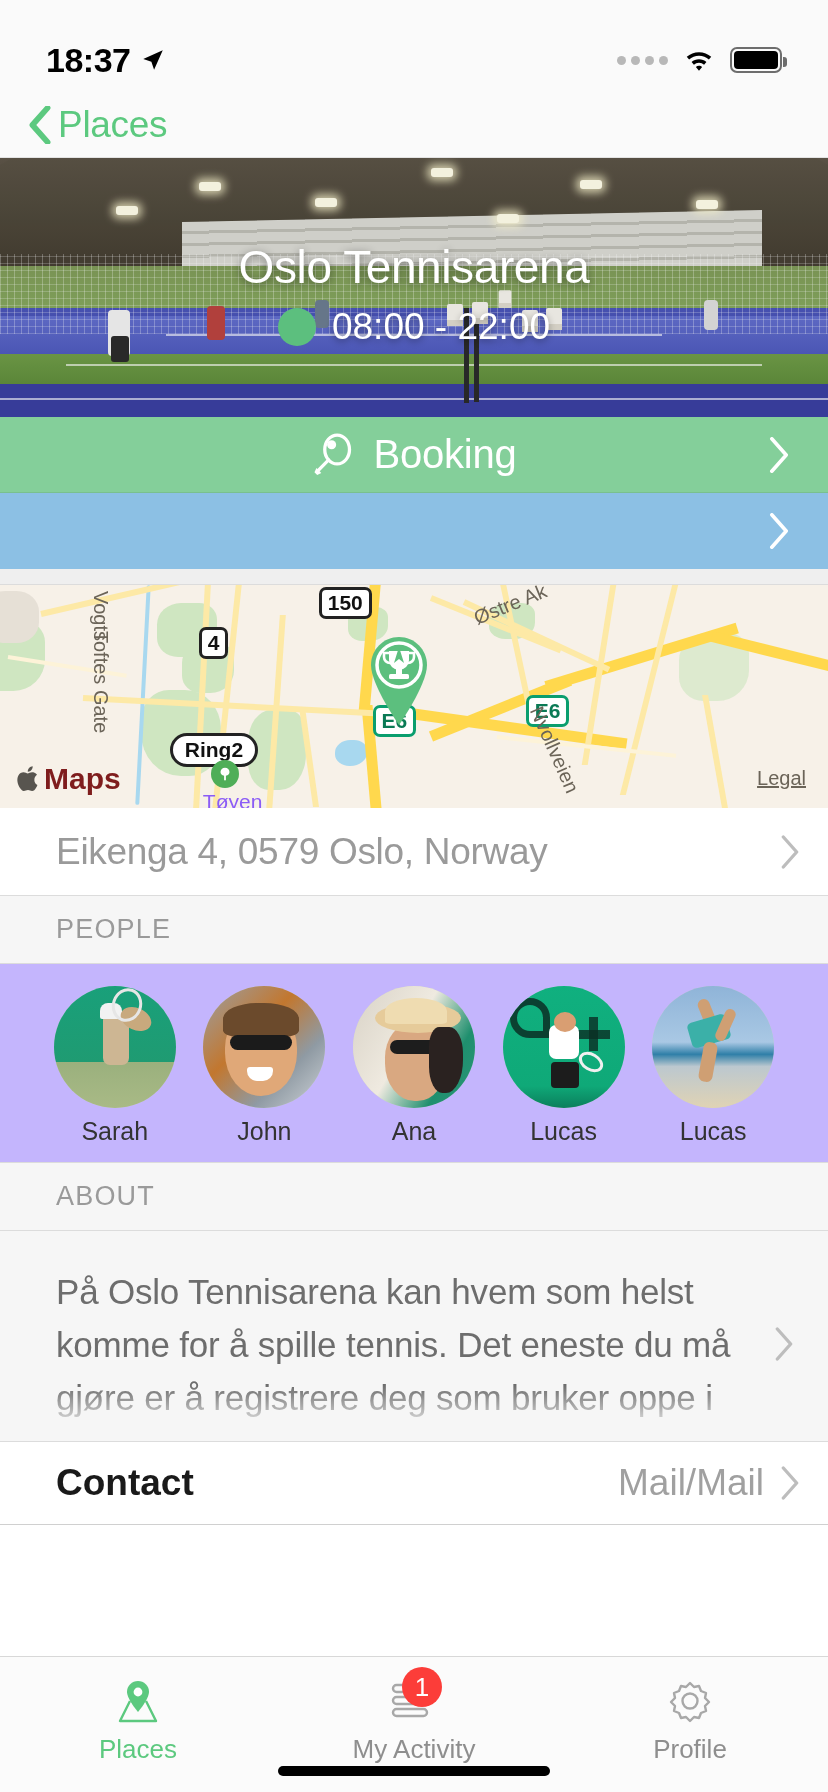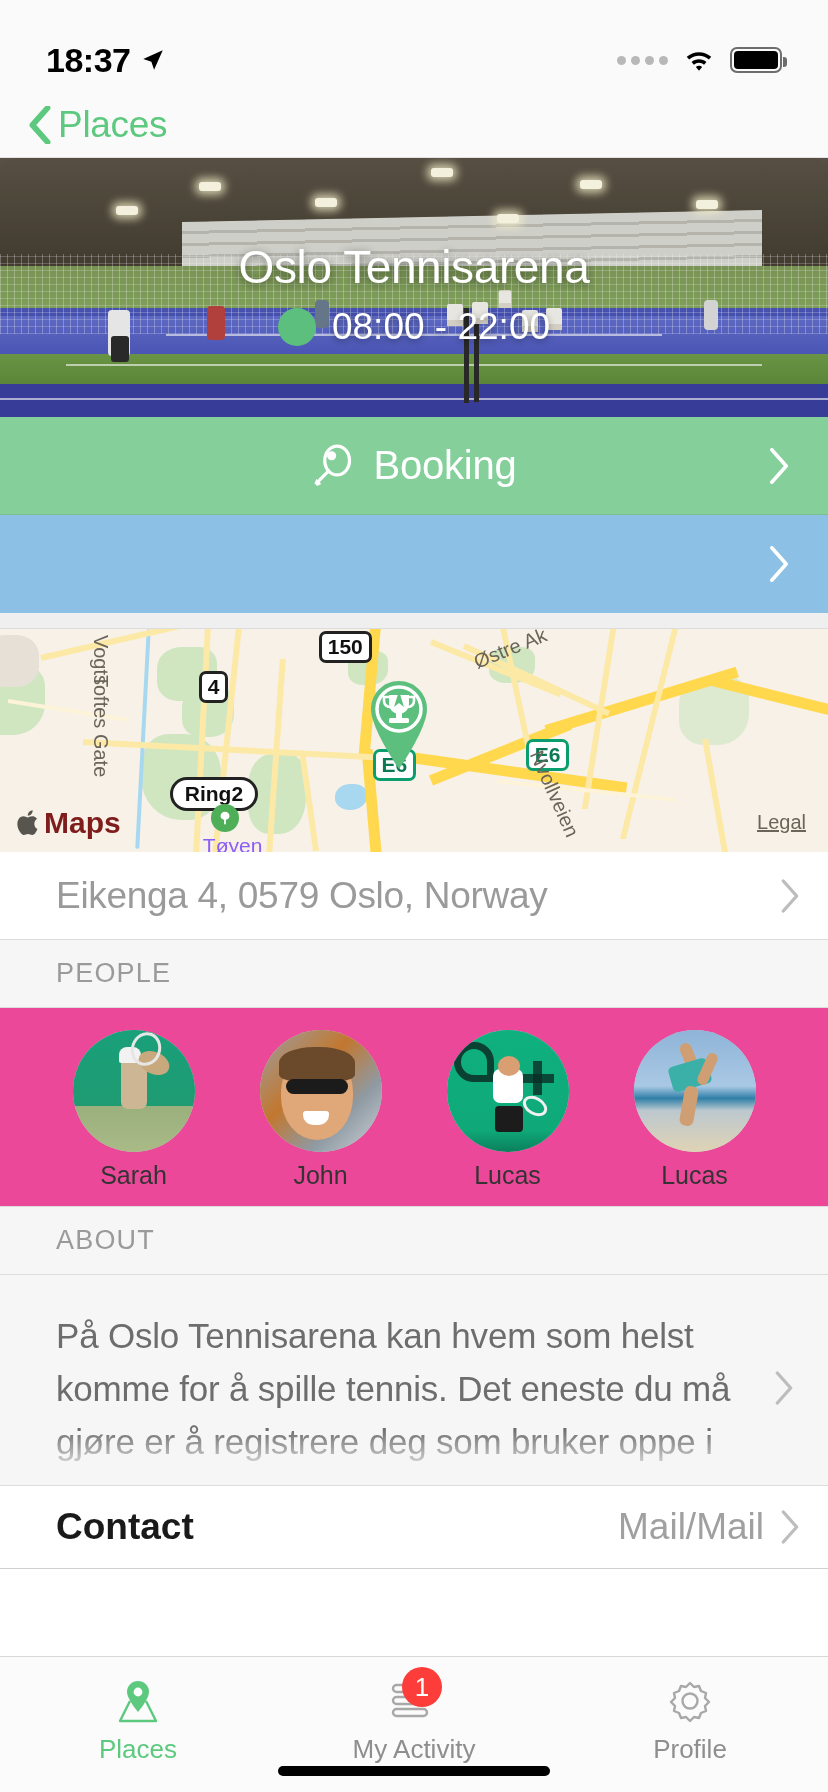--- a/index.html
+++ b/index.html
@@ -95,21 +95,21 @@
   }
   .hero-hours {
     position:absolute; top:148px; left:0; right:0; display:flex;
     align-items:center; justify-content:center; gap:16px;
   }
   .hours-dot { width:38px; height:38px; border-radius:50%; background:#5cbf7e; }
   .hours-text { font-size:37px; color:#fff; text-shadow:0 2px 7px rgba(0,0,0,.4); }
 
   
   .action-row {
-    height:98px; display:flex; align-items:center; justify-content:center;
+    height:76px; display:flex; align-items:center; justify-content:center;
     position:relative; cursor:pointer;
   }
   .action-row.booking { background:#84cf9a; border-bottom:1px solid #79c08e; }
   .action-row.discount { background:#8cc0e4; }
   .action-inner { display:flex; align-items:center; gap:18px; }
   .action-icon { width:44px; height:44px; display:block; }
   .action-label { font-size:40px; color:#fff; letter-spacing:-0.2px; }
   .action-chev { position:absolute; right:38px; width:22px; height:36px; display:block; }
 
   
@@ -157,21 +157,21 @@
   .row-chev { width:20px; height:34px; display:block; }
 
   .section-head {
     height:68px; background:#f6f6f6; display:flex; align-items:center;
     padding-left:56px; border-bottom:1px solid #dcdcdc;
   }
   .section-head span { font-size:27px; color:#9a9a9a; letter-spacing:1.2px; }
 
   
   .people {
-    display:flex; gap:0; padding:22px 0 16px 0; background:#ec4899;
+    display:flex; gap:0; padding:22px 0 16px 0; background:#c4b5fd;
     border-bottom:1px solid #dcdcdc; justify-content:space-around;
     padding-left:40px; padding-right:40px;
   }
   .person { display:flex; flex-direction:column; align-items:center; gap:9px; cursor:pointer; }
   .avatar {
     width:122px; height:122px; border-radius:50%; overflow:hidden;
     position:relative; background:#ccc;
   }
   .avatar .bg { position:absolute; inset:0; }
   .person-name { font-size:25px; color:#333; }
@@ -435,20 +435,31 @@
     <div class="avatar">
       <div class="bg" style="background:linear-gradient(135deg,#9aa0a6 0%,#c2772f 40%,#8f9aa3 70%,#cfd4d8 100%)"></div>
       <div style="position:absolute;left:18%;top:20%;width:72px;height:86px;background:#e0a878;border-radius:44% 44% 50% 50%"></div>
       <div style="position:absolute;left:16%;top:14%;width:76px;height:34px;background:#6b4a2c;border-radius:46% 46% 20% 20%"></div>
       <div style="position:absolute;left:22%;top:40%;width:62px;height:15px;background:#1b1b1b;border-radius:8px"></div>
       <div style="position:absolute;left:36%;top:66%;width:26px;height:14px;background:#fff;border-radius:3px 3px 10px 10px"></div>
     </div>
     <span class="person-name">John</span>
   </div>
 
+  <div class="person">
+    <div class="avatar">
+      <div class="bg" style="background:linear-gradient(120deg,#d8d2c6 0%,#efeae0 45%,#1f8f6e 75%,#2a9678 100%)"></div>
+      <div style="position:absolute;left:26%;top:30%;width:62px;height:78px;background:#d9a881;border-radius:44% 44% 48% 48%"></div>
+      <div style="position:absolute;left:18%;top:14%;width:86px;height:30px;background:#e6cb9a;border-radius:50%"></div>
+      <div style="position:absolute;left:26%;top:10%;width:62px;height:26px;background:#efdcb1;border-radius:50% 50% 10% 10%"></div>
+      <div style="position:absolute;left:30%;top:44%;width:52px;height:14px;background:#1d1d1d;border-radius:7px"></div>
+      <div style="position:absolute;left:62%;top:34%;width:34px;height:66px;background:#2a2220;border-radius:30% 40% 50% 40%"></div>
+    </div>
+    <span class="person-name">Ana</span>
+  </div>
 
   <div class="person">
     <div class="avatar">
       <div class="bg" style="background:linear-gradient(180deg,#10b07f 0%,#0fa978 82%,#0b7f5c 100%)"></div>
       <div style="position:absolute;left:6%;top:10%;width:40px;height:40px;border:7px solid #0a2e24;border-radius:50% 50% 0 50%;opacity:.85"></div>
       <div style="position:absolute;left:60%;top:36%;width:34px;height:9px;background:#0a2e24;opacity:.8"></div>
       <div style="position:absolute;left:71%;top:25%;width:9px;height:34px;background:#0a2e24;opacity:.8"></div>
       <div style="position:absolute;left:38%;top:32%;width:30px;height:34px;background:#fff;border-radius:7px"></div>
       <div style="position:absolute;left:42%;top:21%;width:22px;height:20px;background:#d99e72;border-radius:50%"></div>
       <div style="position:absolute;left:40%;top:62%;width:28px;height:26px;background:#1c1c1c;border-radius:4px"></div>

